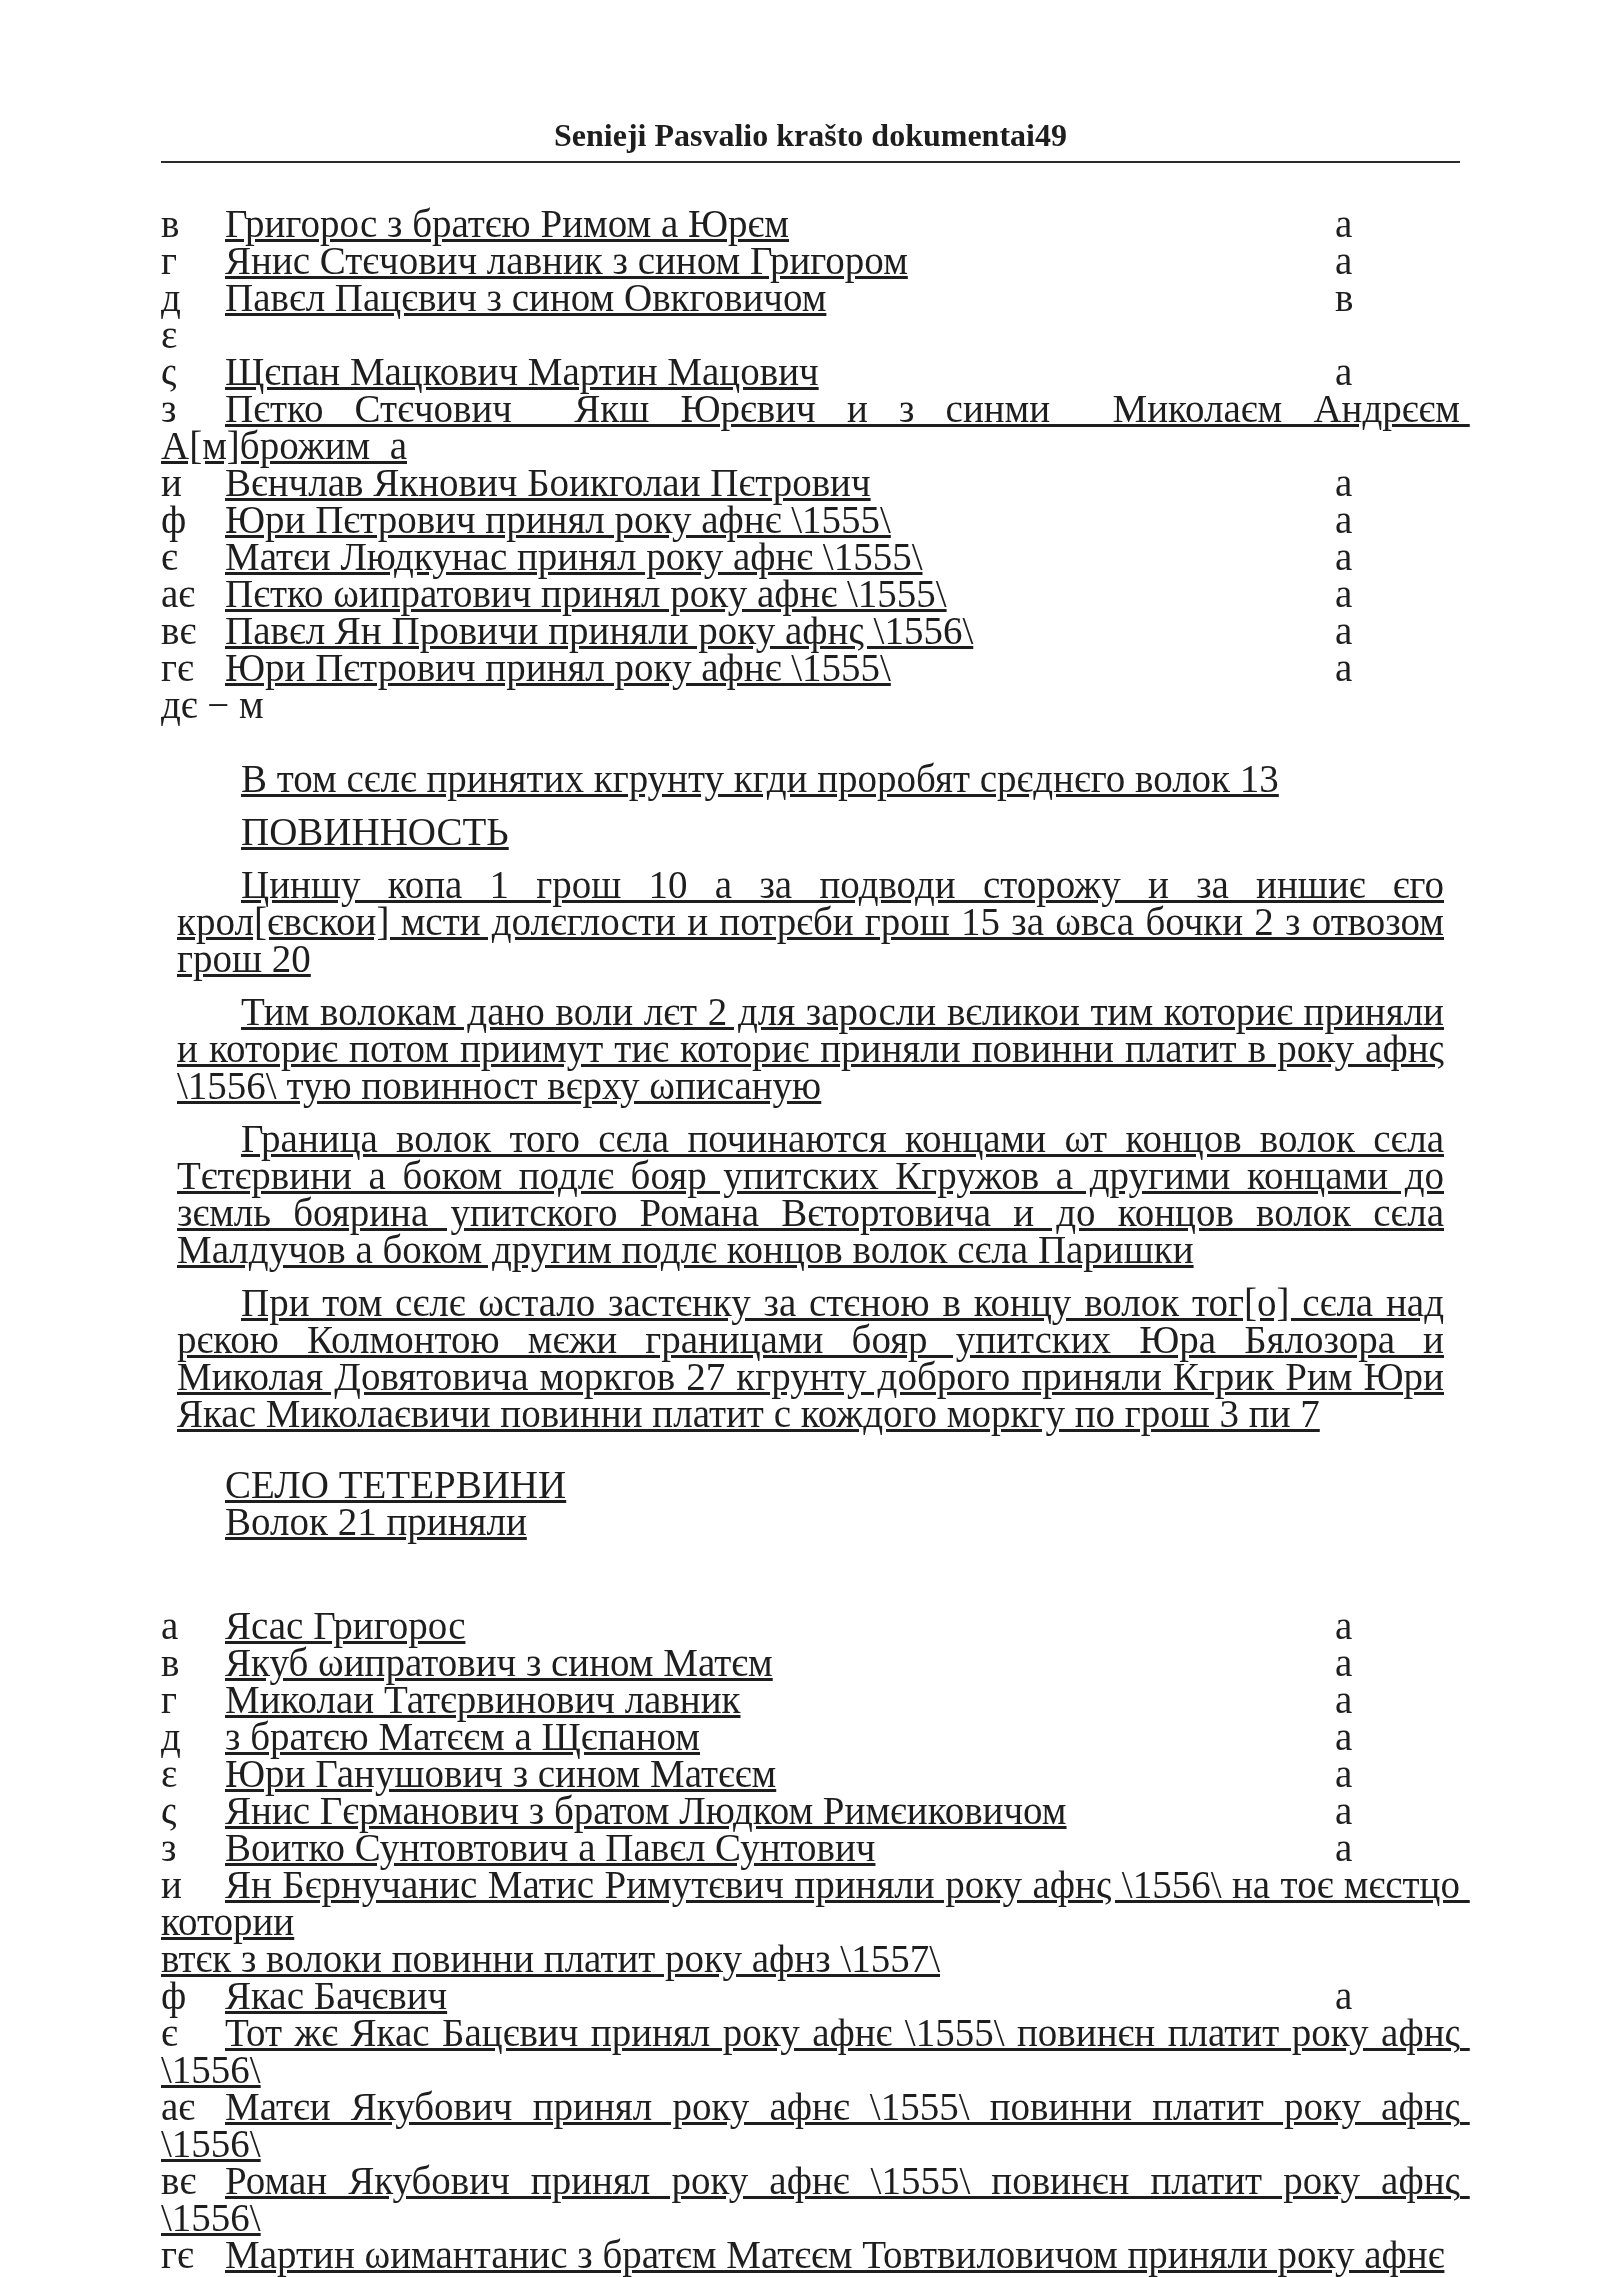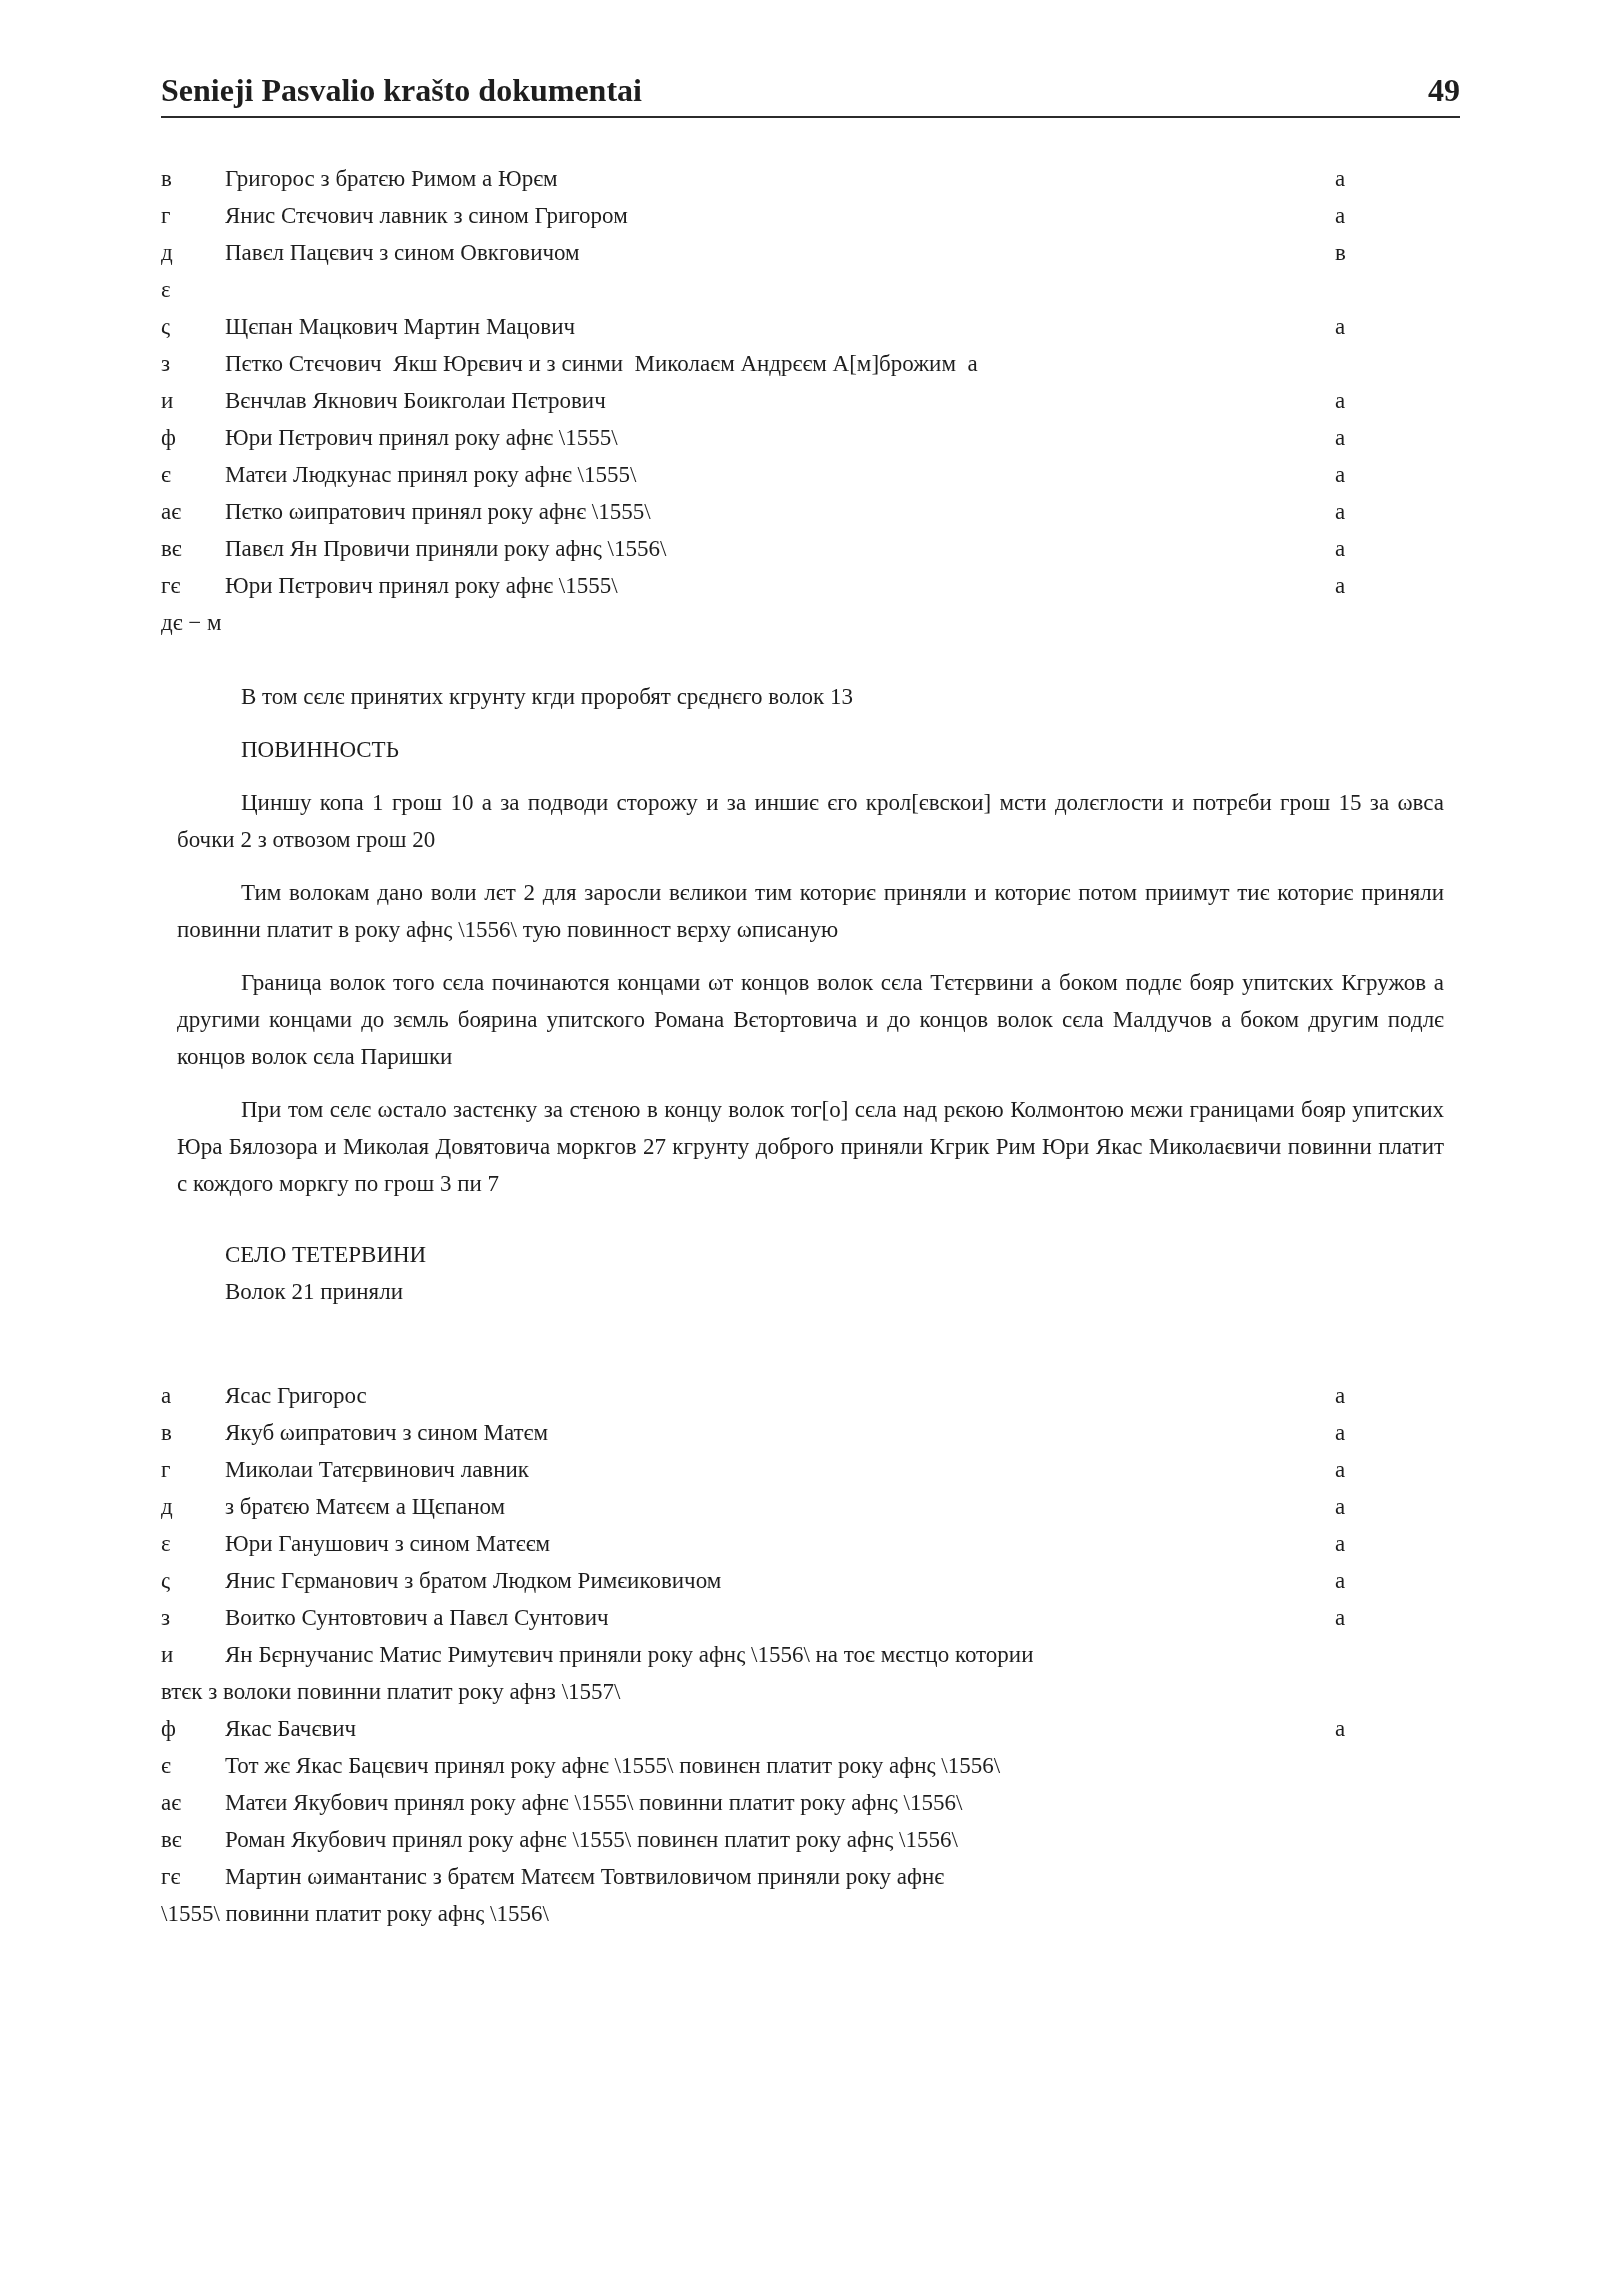--- a/index.html
+++ b/index.html
@@ -4,26 +4,26 @@
 <style>
   html,body{margin:0;padding:0;background:#ffffff;}
   body{
     width:1620px;height:2278px;overflow:hidden;
     font-family:"Liberation Serif","DejaVu Serif",serif;
     color:#1e1e1e;
   }
   .page{position:relative;width:1620px;height:2278px;background:#ffffff;}
   .content{position:absolute;left:161px;top:0;width:1299px;}
   .header{
-    margin-top:72px;
-    display:flex;justify-content:space-between;align-items:baseline;
+    margin-top:117px;
+    display:flex;justify-content:center;align-items:baseline;
     font-weight:bold;font-size:32px;line-height:37px;
   }
   .rule{border-top:2.9px solid #2b2b2b;margin-top:6.7px;}
-  .doc-text{font-size:23px;line-height:37px;}
+  .doc-text{font-size:39px;line-height:37px;text-decoration:underline;}
   .list{margin-top:42px;}
   .list2{margin-top:67px;}
   .row{position:relative;min-height:37px;text-align:justify;}
   .lbl{display:inline-block;width:64px;white-space:pre;}
   .txt{white-space:pre-wrap;}
   .rgt{position:absolute;left:1174px;top:0;}
   .paras{margin-top:37px;}
   .paras p{margin:16px;text-indent:64px;text-align:justify;}
   .section{margin-top:34px;margin-left:64px;}
 </style>

